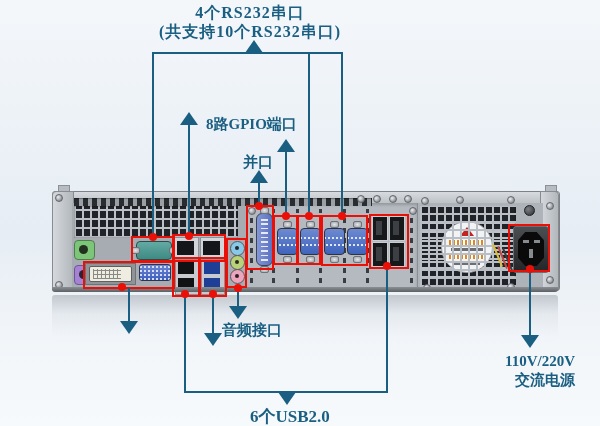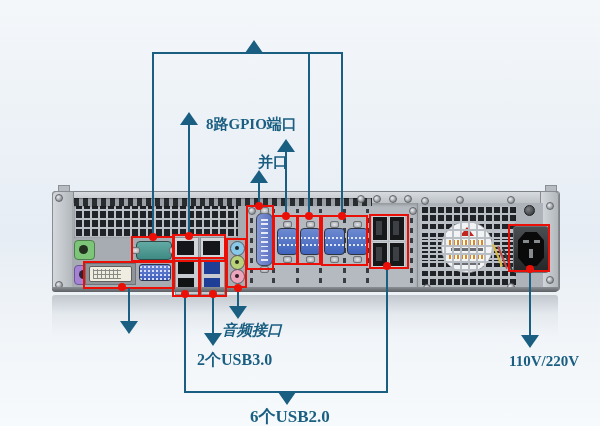--- a/index.html
+++ b/index.html
@@ -236,22 +236,26 @@
   <div class="rdot" style="left:282px;top:212px;"></div>
   <div class="rdot" style="left:305px;top:212px;"></div>
   <div class="rdot" style="left:338px;top:212px;"></div>
   <div class="rdot" style="left:118px;top:283px;"></div>
   <div class="rdot" style="left:181px;top:290px;"></div>
   <div class="rdot" style="left:209px;top:290px;"></div>
   <div class="rdot" style="left:234px;top:284px;"></div>
   <div class="rdot" style="left:383px;top:262px;"></div>
   <div class="rdot" style="left:526px;top:265px;"></div>
 
+  <div class="lbl" style="left:138px;top:3px;width:224px;text-align:center;font-size:16px;letter-spacing:1px;line-height:19px;">
+    <div>4个RS232串口</div>
+    <div>(共支持10个RS232串口)</div>
+  </div>
   <div class="lbl" style="left:206px;top:115px;">8路GPIO端口</div>
-  <div class="lbl" style="left:258px;top:153px;">并口</div>
-  <div class="lbl" style="left:222px;top:321px;font-style:italic;">音频接口</div>
-  <div class="lbl" style="left:197px;top:350px;font-size:16px;">2个USB3.0</div>
+  <div class="lbl" style="left:243px;top:153px;">并口</div>
+  <div class="lbl" style="left:222px;top:321px;">音频接口</div>
   <div class="lbl" style="left:250px;top:405px;font-size:17px;">6个USB2.0</div>
-  <div class="lbl" style="left:489px;top:352px;width:86px;text-align:center;line-height:19px;margin-left:12px;">
+  <div class="lbl" style="left:489px;top:352px;width:86px;text-align:right;line-height:19px;">
     <div>110V/220V</div>
+    <div>交流电源</div>
   </div>
 
 </div>
 
 </body></html>

